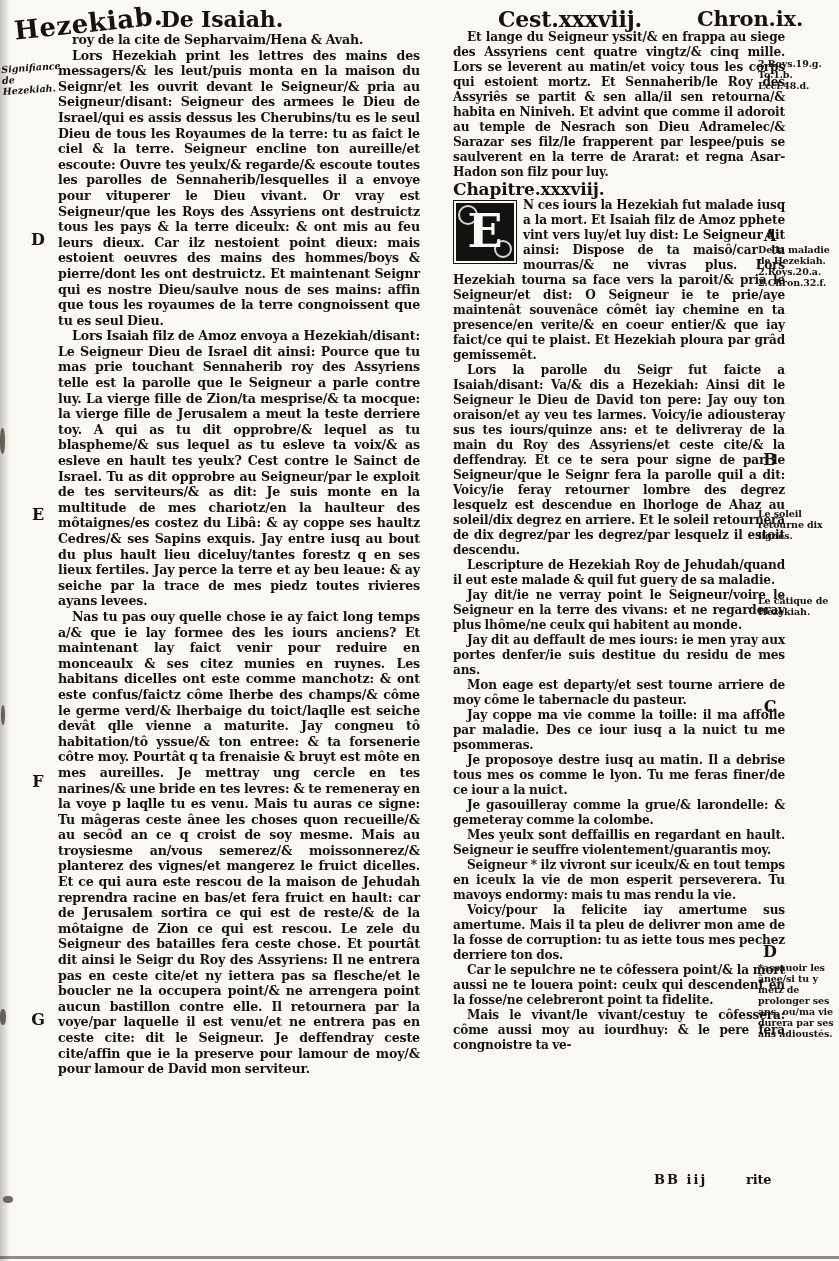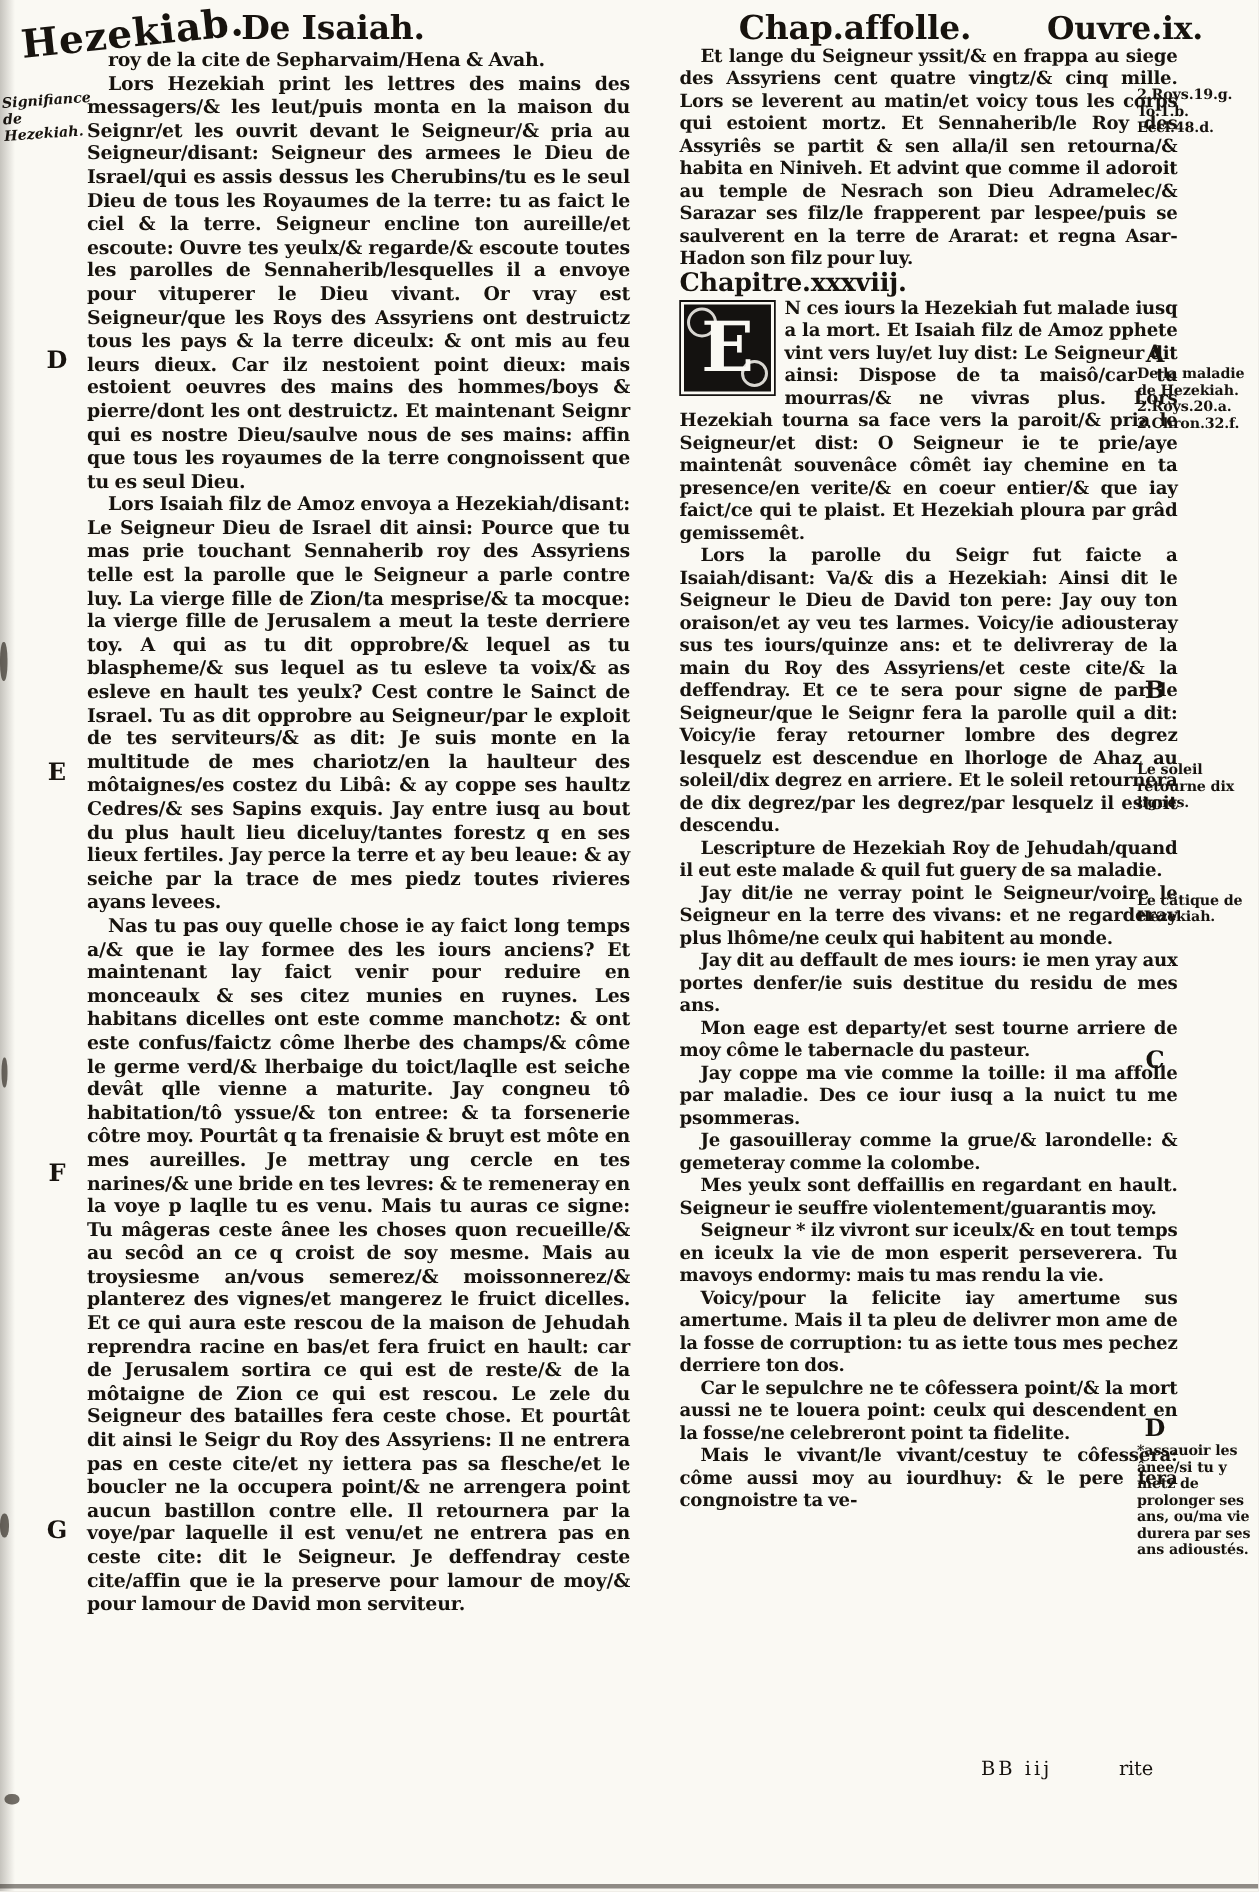--- a/index.html
+++ b/index.html
@@ -52,21 +52,21 @@
   .mnote {
     position:absolute; width:80px; font-size:9.5px; line-height:11px;
     font-weight:bold; letter-spacing:-0.1px; text-align:left;
   }
   .mnote div { margin:0; }
   .lmnote {
     position:absolute; left:2px; top:62px; width:56px;
     font-size:9.5px; line-height:11px; font-style:italic; font-weight:bold;
     transform:rotate(-4deg);
   }
-  .sig-line span { position:absolute; font-size:13px; font-weight:normal; }
+  .sig-line span { position:absolute; font-size:13px; font-weight:bold; }
   .signature { left:654px; top:1172px; letter-spacing:2px; }
   .catchword { left:746px; top:1172px; }
 
   
   .edge-shadow {
     position:absolute; left:0; top:0; width:10px; height:1261px;
     background:linear-gradient(to right, rgba(40,35,28,0.25), rgba(40,35,28,0));
   }
   .smudge { position:absolute; background:#2a241c; border-radius:45%; opacity:0.65; }
   .sm1 { left:0px;  top:428px;  width:5px;  height:26px; }
@@ -82,22 +82,22 @@
 
   <div class="edge-shadow"></div>
   <div class="smudge sm1"></div>
   <div class="smudge sm2"></div>
   <div class="smudge sm3"></div>
   <div class="smudge sm4"></div>
   <div class="bottom-line"></div>
 
   <div class="hw-title bl">Hezekiab.</div>
   <div class="header-center hdr-isaiah bl">De Isaiah.</div>
-  <div class="header-center hdr-chap bl">Chap.affolle.</div>
-  <div class="header-center hdr-folio bl">Ouvre.ix.</div>
+  <div class="header-center hdr-chap bl">Cest.xxxviij.</div>
+  <div class="header-center hdr-folio bl">Chron.ix.</div>
 
   <div class="lmnote">Signifiance de Hezekiah.</div>
   <div class="margin-letter" style="left:28px; top:230px;">D</div>
   <div class="margin-letter" style="left:28px; top:505px;">E</div>
   <div class="margin-letter" style="left:28px; top:772px;">F</div>
   <div class="margin-letter" style="left:28px; top:1010px;">G</div>
 
   <div class="col col-left">
     <p>roy de la cite de Sepharvaim/Hena &amp; Avah.</p>
     <p>Lors Hezekiah print les lettres des mains des messagers/&amp; les leut/puis monta en la maison du Seignr/et les ouvrit devant le Seigneur/&amp; pria au Seigneur/disant: Seigneur des armees le Dieu de Israel/qui es assis dessus les Cherubins/tu es le seul Dieu de tous les Royaumes de la terre: tu as faict le ciel &amp; la terre. Seigneur encline ton aureille/et escoute: Ouvre tes yeulx/&amp; regarde/&amp; escoute toutes les parolles de Sennaherib/lesquelles il a envoye pour vituperer le Dieu vivant. Or vray est Seigneur/que les Roys des Assyriens ont destruictz tous les pays &amp; la terre diceulx: &amp; ont mis au feu leurs dieux. Car ilz nestoient point dieux: mais estoient oeuvres des mains des hommes/boys &amp; pierre/dont les ont destruictz. Et maintenant Seignr qui es nostre Dieu/saulve nous de ses mains: affin que tous les royaumes de la terre congnoissent que tu es seul Dieu.</p>
@@ -110,20 +110,21 @@
     <p class="chapter-heading">Chapitre.xxxviij.</p>
     <p class="noind">
       <span class="dropcap">E</span><span>N ces iours la Hezekiah fut malade iusq a la mort. Et Isaiah filz de Amoz pphete vint vers luy/et luy dist: Le Seigneur dit ainsi: Dispose de ta maisô/car tu mourras/&amp; ne vivras plus. Lors Hezekiah tourna sa face vers la paroit/&amp; pria le Seigneur/et dist: O Seigneur ie te prie/aye maintenât souvenâce cômêt iay chemine en ta presence/en verite/&amp; en coeur entier/&amp; que iay faict/ce qui te plaist. Et Hezekiah ploura par grâd gemissemêt.</span>
     </p>
     <p>Lors la parolle du Seigr fut faicte a Isaiah/disant: Va/&amp; dis a Hezekiah: Ainsi dit le Seigneur le Dieu de David ton pere: Jay ouy ton oraison/et ay veu tes larmes. Voicy/ie adiousteray sus tes iours/quinze ans: et te delivreray de la main du Roy des Assyriens/et ceste cite/&amp; la deffendray. Et ce te sera pour signe de par le Seigneur/que le Seignr fera la parolle quil a dit: Voicy/ie feray retourner lombre des degrez lesquelz est descendue en lhorloge de Ahaz au soleil/dix degrez en arriere. Et le soleil retournera de dix degrez/par les degrez/par lesquelz il estoit descendu.</p>
     <p>Lescripture de Hezekiah Roy de Jehudah/quand il eut este malade &amp; quil fut guery de sa maladie.</p>
     <p>Jay dit/ie ne verray point le Seigneur/voire le Seigneur en la terre des vivans: et ne regarderay plus lhôme/ne ceulx qui habitent au monde.</p>
     <p>Jay dit au deffault de mes iours: ie men yray aux portes denfer/ie suis destitue du residu de mes ans.</p>
     <p>Mon eage est departy/et sest tourne arriere de moy côme le tabernacle du pasteur.</p>
     <p>Jay coppe ma vie comme la toille: il ma affolle par maladie. Des ce iour iusq a la nuict tu me psommeras.</p>
+    <p>Je proposoye destre iusq au matin. Il a debrise tous mes os comme le lyon. Tu me feras finer/de ce iour a la nuict.</p>
     <p>Je gasouilleray comme la grue/&amp; larondelle: &amp; gemeteray comme la colombe.</p>
     <p>Mes yeulx sont deffaillis en regardant en hault. Seigneur ie seuffre violentement/guarantis moy.</p>
     <p>Seigneur * ilz vivront sur iceulx/&amp; en tout temps en iceulx la vie de mon esperit perseverera. Tu mavoys endormy: mais tu mas rendu la vie.</p>
     <p>Voicy/pour la felicite iay amertume sus amertume. Mais il ta pleu de delivrer mon ame de la fosse de corruption: tu as iette tous mes pechez derriere ton dos.</p>
     <p>Car le sepulchre ne te côfessera point/&amp; la mort aussi ne te louera point: ceulx qui descendent en la fosse/ne celebreront point ta fidelite.</p>
     <p>Mais le vivant/le vivant/cestuy te côfessera: côme aussi moy au iourdhuy: &amp; le pere fera congnoistre ta ve-</p>
   </div>
 
   <div class="mnote" style="left:758px; top:58px;">
     <div>2.Roys.19.g.</div>

